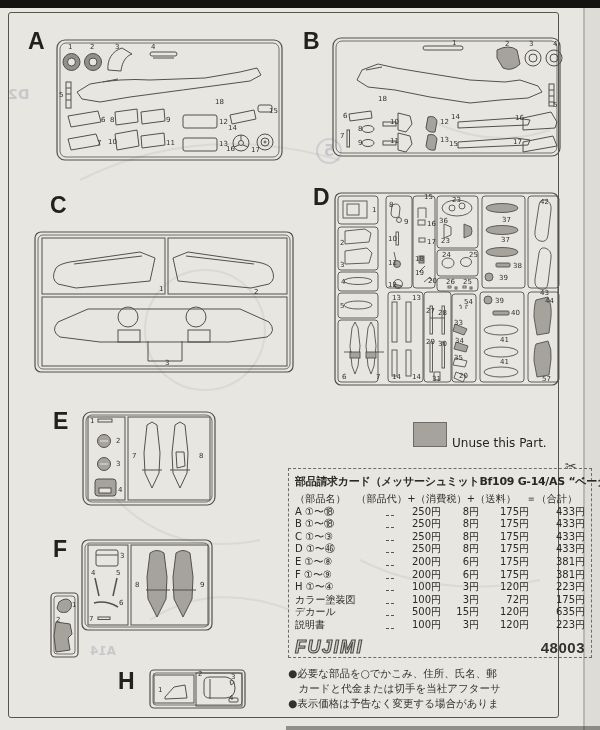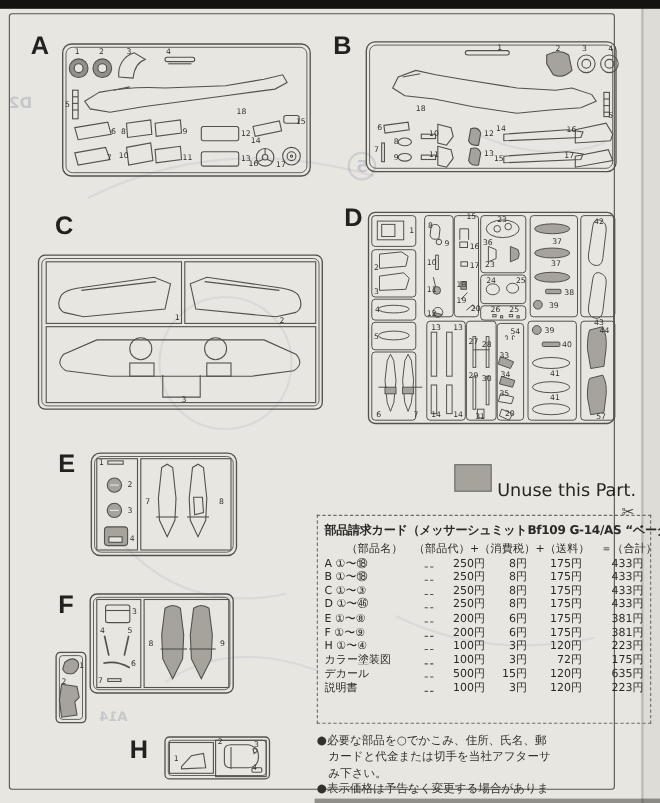--- a/index.html
+++ b/index.html
@@ -15,26 +15,26 @@
   .pn{position:absolute;font-size:7px;line-height:7px;color:#33312d;}
   svg{position:absolute;left:0;top:0;}
   .ghost{position:absolute;color:rgba(100,112,140,.25);transform:scaleX(-1);font-weight:bold;}
   #ghost-5{left:316px;top:138px;width:22px;height:22px;border:2px solid rgba(100,112,140,.20);
            border-radius:50%;font-size:15px;line-height:22px;text-align:center;}
   #ghost-d2{left:8px;top:86px;font-size:14px;}
   #ghost-a14{left:90px;top:644px;font-size:12px;}
   
   #unuse-swatch{left:413px;top:422px;width:32px;height:23px;background:#a5a39c;border:1px solid #6e6c66;}
   #unuse-jp{left:452px;top:419px;font-size:13px;font-weight:bold;color:#26241f;}
-  #unuse-en{left:452px;top:436px;font-size:16px;color:#26241f;}
+  #unuse-en{left:452px;top:436px;font-size:12px;color:#26241f;}
   
   #card{left:288px;top:468px;width:304px;height:190px;border:1.6px dashed #6e6c66;
         box-sizing:border-box;padding:5px 6px 4px 6px;font-size:10px;color:#2b2925;}
   #card-title{font-size:11px;font-weight:bold;white-space:nowrap;letter-spacing:-0.3px;}
-  #card-header{margin-top:3px;white-space:nowrap;letter-spacing:0.2px;margin-left:20px;}
+  #card-header{margin-top:3px;white-space:nowrap;letter-spacing:0.2px;}
   .crow{display:flex;align-items:flex-end;height:12.6px;white-space:nowrap;}
   .cname{width:88px;overflow:hidden;}
   .leader{flex:1;border-bottom:1.4px dashed #55534e;margin:0 3px 3px 3px;}
   .cprice{width:44px;text-align:right;}
   .ctax{width:38px;text-align:right;}
   .cship{width:50px;text-align:right;}
   .ctotal{width:56px;text-align:right;}
   #brand-row{margin-top:3px;padding-top:2px;display:flex;justify-content:space-between;align-items:center;}
   #fujimi{font-family:"Liberation Sans",sans-serif;font-size:18px;font-weight:900;font-style:italic;
           letter-spacing:1.5px;color:#cfcdc6;-webkit-text-stroke:1.1px #4e4c47;}
@@ -505,23 +505,26 @@
         <span class="ctotal">635円</span>
       </div>
     <div class="crow">
         <span class="cname">説明書</span>
         <span class="leader"></span>
         <span class="cprice">100円</span>
         <span class="ctax">3円</span>
         <span class="cship">120円</span>
         <span class="ctotal">223円</span>
       </div>
+    <div id="brand-row">
+      <span id="fujimi">FUJIMI</span>
+      <span id="kitno">48003</span>
+    </div>
   </div>
 
   <div class="abs" id="notes">
     <div>●必要な部品を○でかこみ、住所、氏名、郵</div>
     <div>　カードと代金または切手を当社アフターサ</div>
-    <div>　み下さい。</div>
     <div>●表示価格は予告なく変更する場合がありま</div>
   </div>
 
 
 </div>
 
 </body></html>

